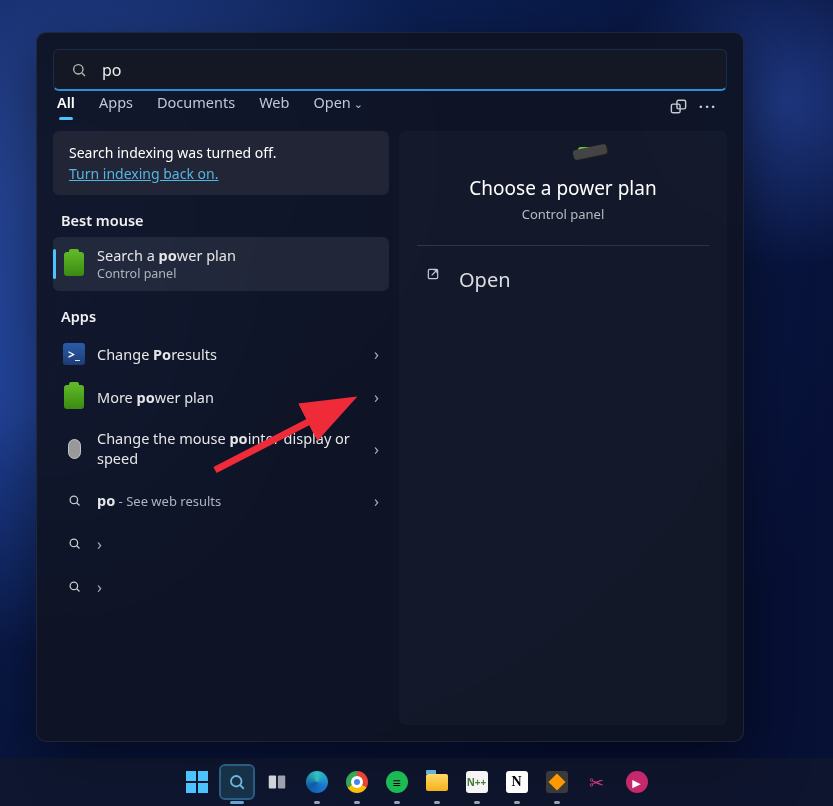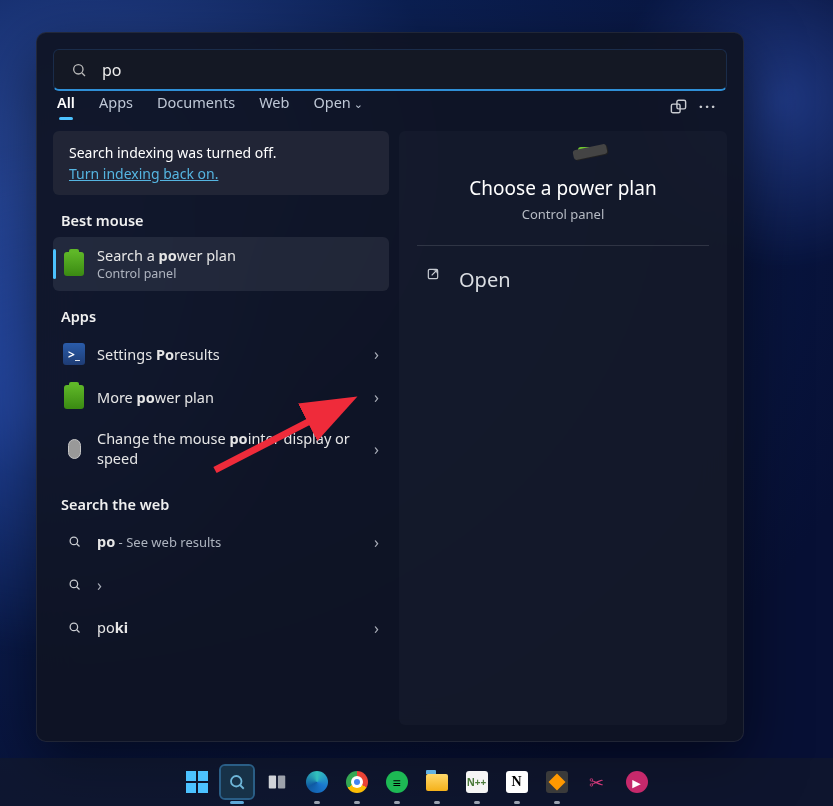--- a/index.html
+++ b/index.html
@@ -159,21 +159,21 @@
         </div>
       </div>
 
       <div class="section">Apps</div>
 
       <div class="item">
         <span class="icon-slot">
             <span class="ps-icon">&gt;_</span>
           </span>
         <div class="item-text">
-          <span>Settings </span><b>Po</b><span>results</span>
+          <span>Change </span><b>Po</b><span>results</span>
         </div>
         <span class="chev-right">›</span>
       </div>
 
 
       <div class="item">
         <span class="icon-slot">
             <span class="battery-icon"></span>
           </span>
         <div class="item-text">
@@ -185,21 +185,20 @@
       <div class="item">
         <span class="icon-slot">
             <span class="mouse-icon"></span>
           </span>
         <div class="item-text">
           <span>Change the mouse </span><b>po</b><span>inter display or speed</span>
         </div>
         <span class="chev-right">›</span>
       </div>
 
-      <div class="section">Search the web</div>
 
       <div class="item">
         <span class="icon-slot">
           <svg class="mag" viewBox="0 0 24 24" fill="none" stroke="#c9ccd1" stroke-width="2">
               <circle cx="11" cy="11" r="6"></circle>
               <line x1="20" y1="20" x2="15.5" y2="15.5"></line>
             </svg>
         </span>
         <div class="item-text">
           <b>po</b><span class="muted"> - See web results</span>
@@ -217,23 +216,20 @@
         <span class="chev-right">›</span>
       </div>
 
       <div class="item">
         <span class="icon-slot">
           <svg class="mag" viewBox="0 0 24 24" fill="none" stroke="#c9ccd1" stroke-width="2">
               <circle cx="11" cy="11" r="6"></circle>
               <line x1="20" y1="20" x2="15.5" y2="15.5"></line>
             </svg>
         </span>
-        <div class="item-text">
-          <span>po</span><b>ki</b>
-        </div>
         <span class="chev-right">›</span>
       </div>
 
     </div>
 
     <div class="right">
       <div class="preview">
         <span><span class="battery-big"></span></span>
         <div class="preview-title">Choose a power plan</div>
         <div class="preview-sub">Control panel</div>

